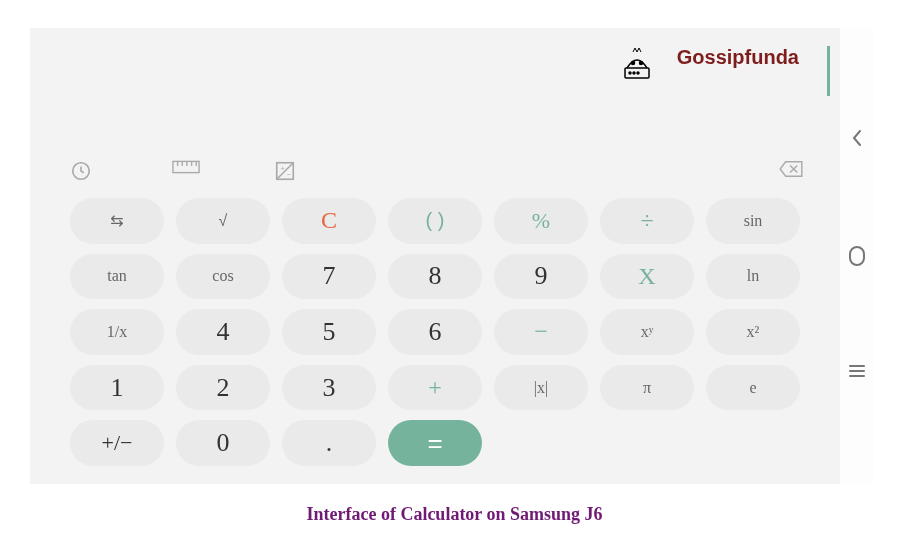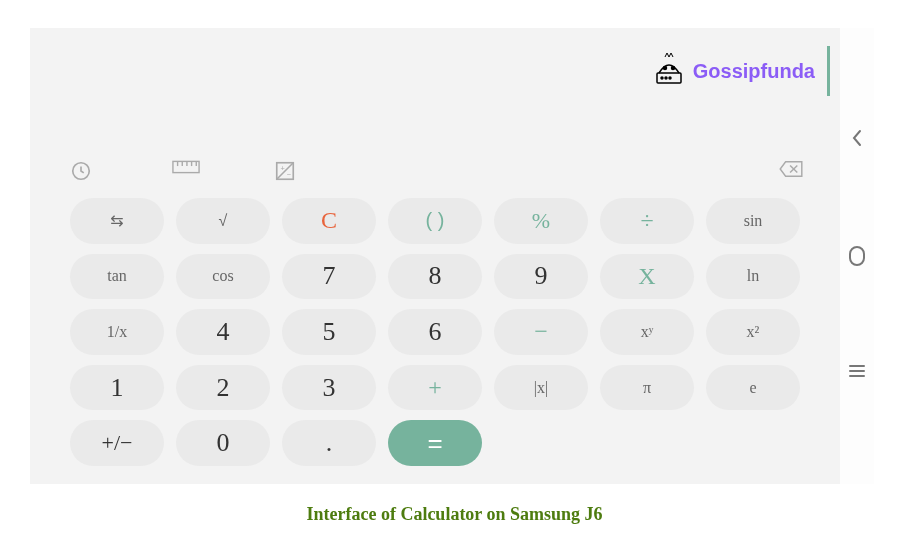--- a/index.html
+++ b/index.html
@@ -24,25 +24,25 @@
       display: flex;
       flex-direction: column;
       padding: 0 40px 18px 40px;
       position: relative;
     }
     .watermark {
       position: absolute;
       top: 18px;
       right: 10px;
       display: flex;
-      align-items: center;
-      gap: 6px;
+      align-items: flex-start;
+      gap: 22px;
       font-weight: bold;
       font-size: 20px;
-      color: #8b5cf6;
+      color: #7f1d1d;
     }
     .watermark .green-line {
       width: 3px;
       height: 50px;
       background: #76b39d;
       margin-left: 6px;
     }
     .display-area {
       height: 130px;
     }
@@ -100,21 +100,21 @@
       color: #555;
     }
     .nav-icon { font-size: 18px; color: #777; }
     .caption {
       position: absolute;
       width: 100%;
       top: 504px;
       text-align: center;
       font-weight: bold;
       font-size: 18px;
-      color: #4d7c0f;
+      color: #701a75;
       font-family: Georgia, serif;
     }
   </style>
 </head>
 <body>
 
 <div class="screenshot">
   <div class="calc-area">
 
     <div class="watermark">

